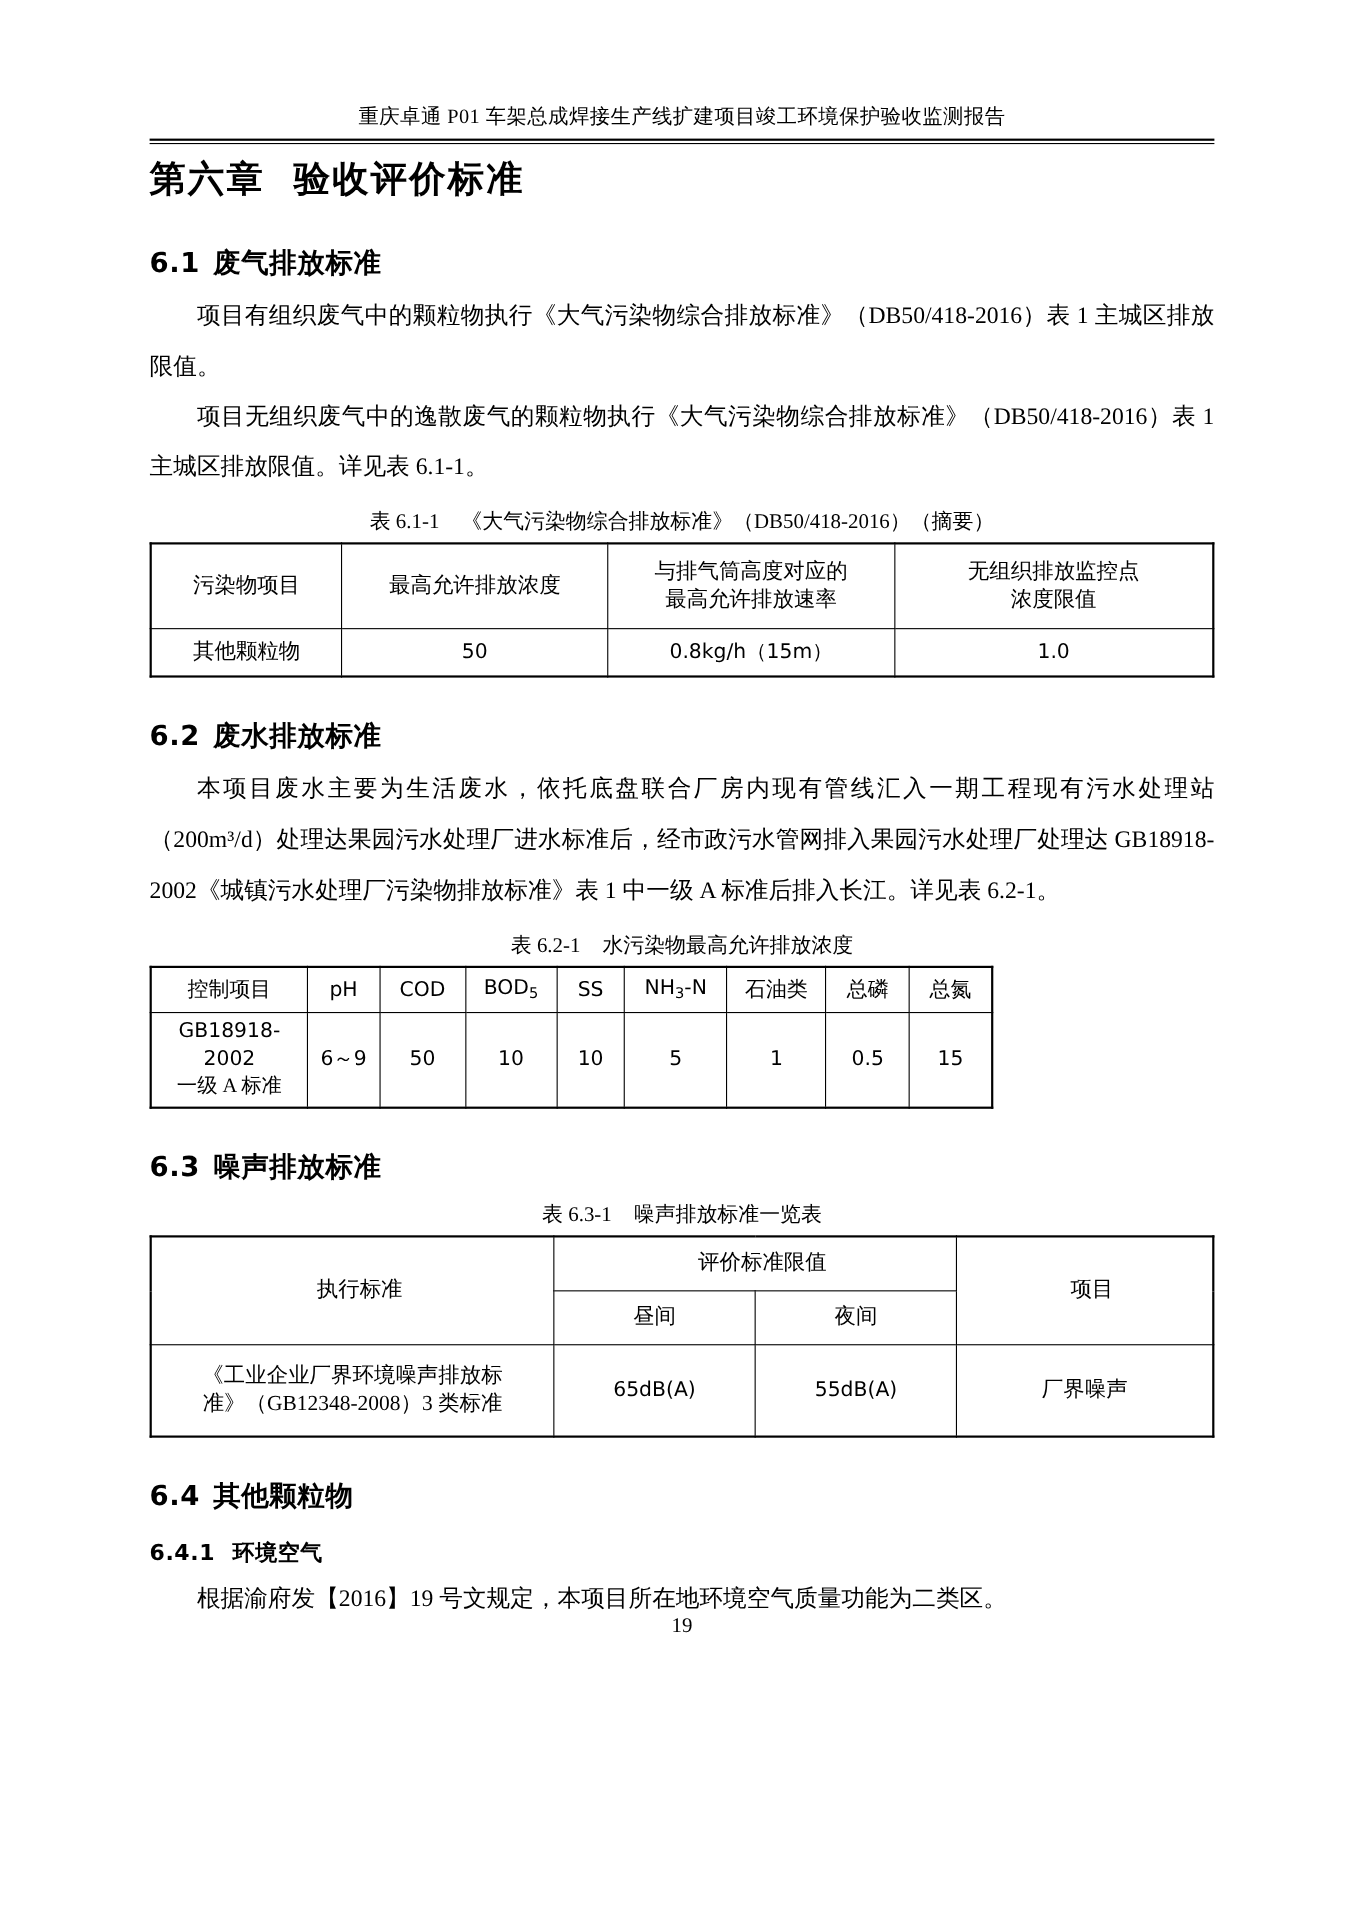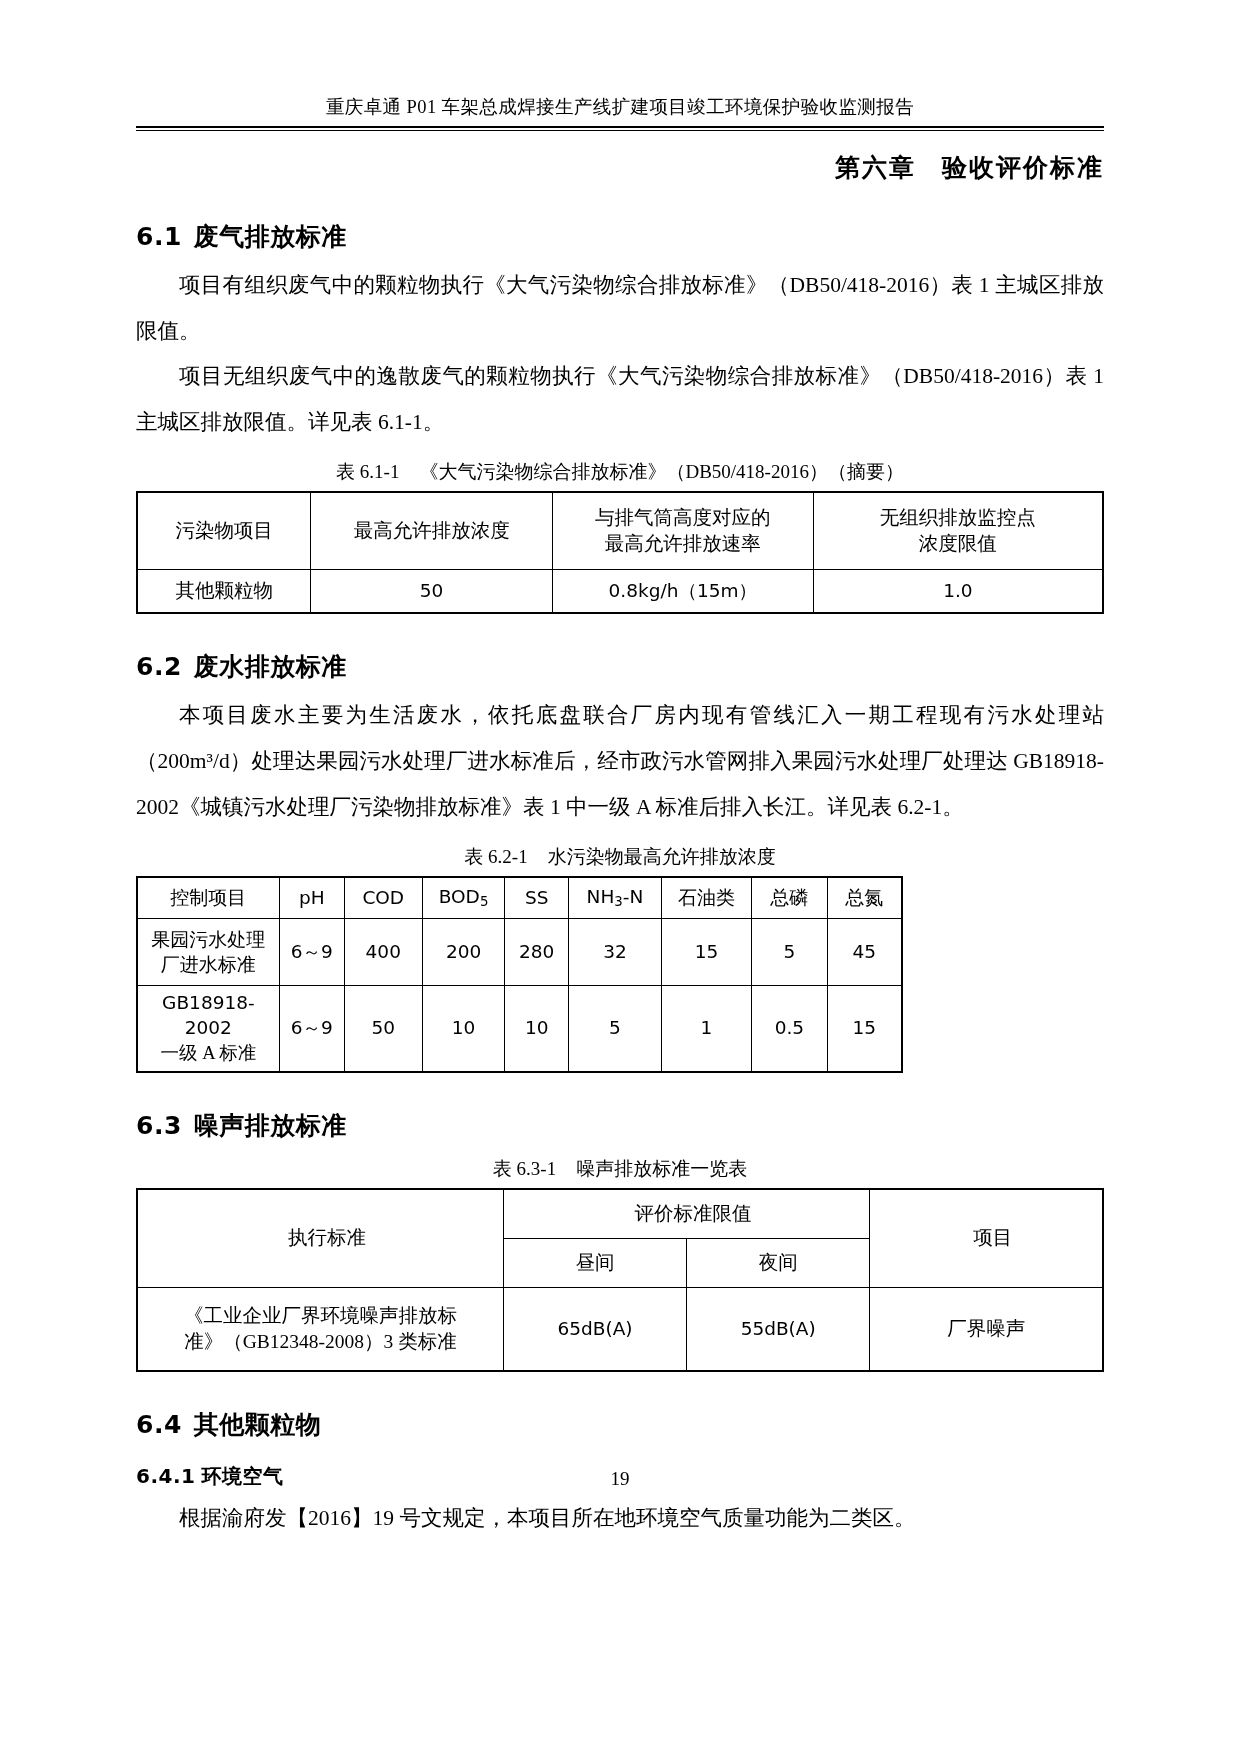--- a/index.html
+++ b/index.html
@@ -41,23 +41,23 @@
   .header-rule {
     margin-top: 7px;
     border-top: 2.2px solid #000;
     border-bottom: 1px solid #000;
     height: 2px;
     width: 100%;
   }
 
   
   .chapter-title {
-    margin-top: 20px;
-    text-align: right;
-    font-size: 25px;
+    margin-top: 10px;
+    text-align: left;
+    font-size: 33px;
     font-weight: bold;
     letter-spacing: 2px;
     font-family: "DejaVu Sans", "Liberation Sans", sans-serif;
   }
   .chapter-title .gap { display:inline-block; width: 26px; }
 
   
   h2.sec {
     font-size: 25px;
     font-weight: bold;
@@ -66,21 +66,21 @@
     letter-spacing: 0.5px;
   }
   h2.sec .num { margin-right: 12px; }
   h3.subsec {
     font-size: 20px;
     font-weight: bold;
     margin: 22px 0 6px 0;
     font-family: "DejaVu Sans", "Liberation Sans", sans-serif;
     letter-spacing: 0.5px;
   }
-  h3.subsec .num { margin-right: 6px; }
+  h3.subsec .num { margin-right: 16px; }
 
   
   p.body {
     font-size: 21.5px;
     line-height: 2.12;
     margin: 0 0 0 0;
     text-align: justify;
     text-justify: inter-ideograph;
     text-indent: 2em;
     font-family: "Liberation Serif", "DejaVu Serif", serif;
@@ -222,34 +222,20 @@
           <td class="cc1 lat">pH</td>
           <td class="cc2 lat">COD</td>
           <td class="cc3 lat">BOD<sub>5</sub></td>
           <td class="cc4 lat">SS</td>
           <td class="cc5 lat">NH<sub>3</sub>-N</td>
           <td class="cc6 han">石油类</td>
           <td class="cc7 han">总磷</td>
           <td class="cc8 han">总氮</td>
         </tr>
         <tr class="datarow">
-          <td class="han">
-            <span>果园污水处理</span><br>
-            <span>厂进水标准</span>
-          </td>
-          <td class="lat">6～9</td>
-          <td class="lat">400</td>
-          <td class="lat">200</td>
-          <td class="lat">280</td>
-          <td class="lat">32</td>
-          <td class="lat">15</td>
-          <td class="lat">5</td>
-          <td class="lat">45</td>
-        </tr>
-        <tr class="datarow">
           <td class="lat">
             <span>GB18918-2002</span><br>
             <span class="han">一级 A 标准</span>
           </td>
           <td class="lat">6～9</td>
           <td class="lat">50</td>
           <td class="lat">10</td>
           <td class="lat">10</td>
           <td class="lat">5</td>
           <td class="lat">1</td>

